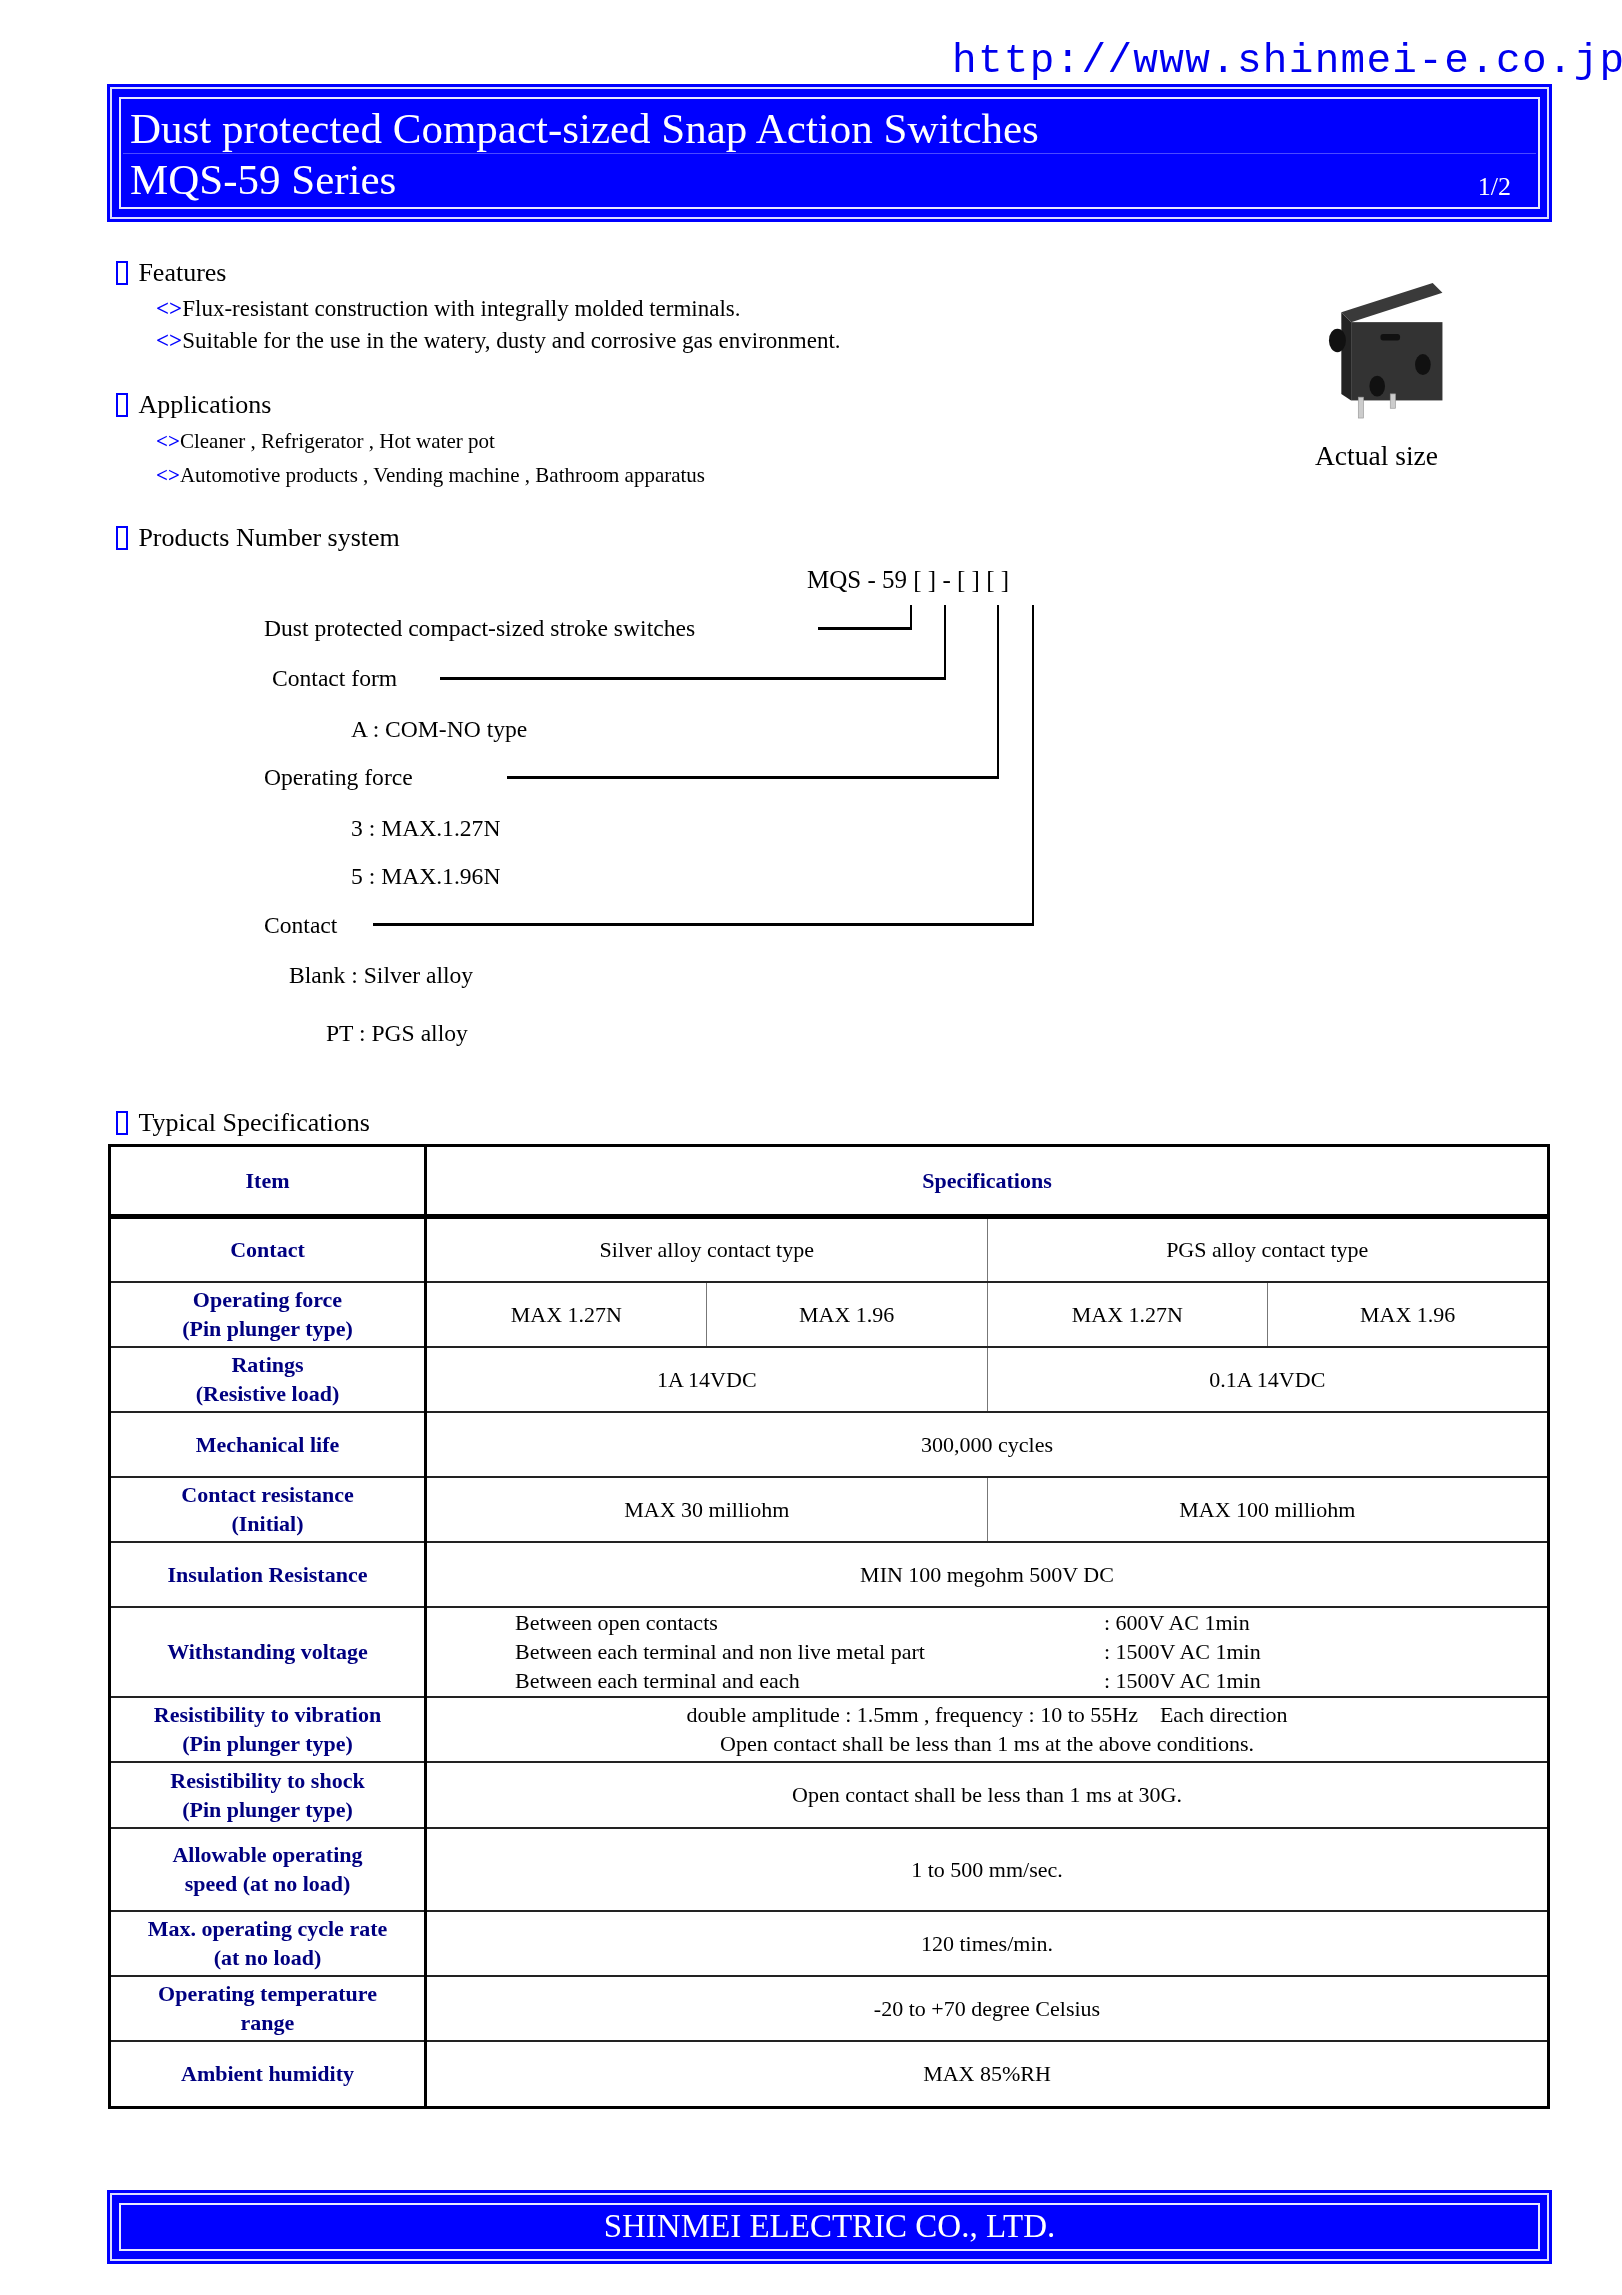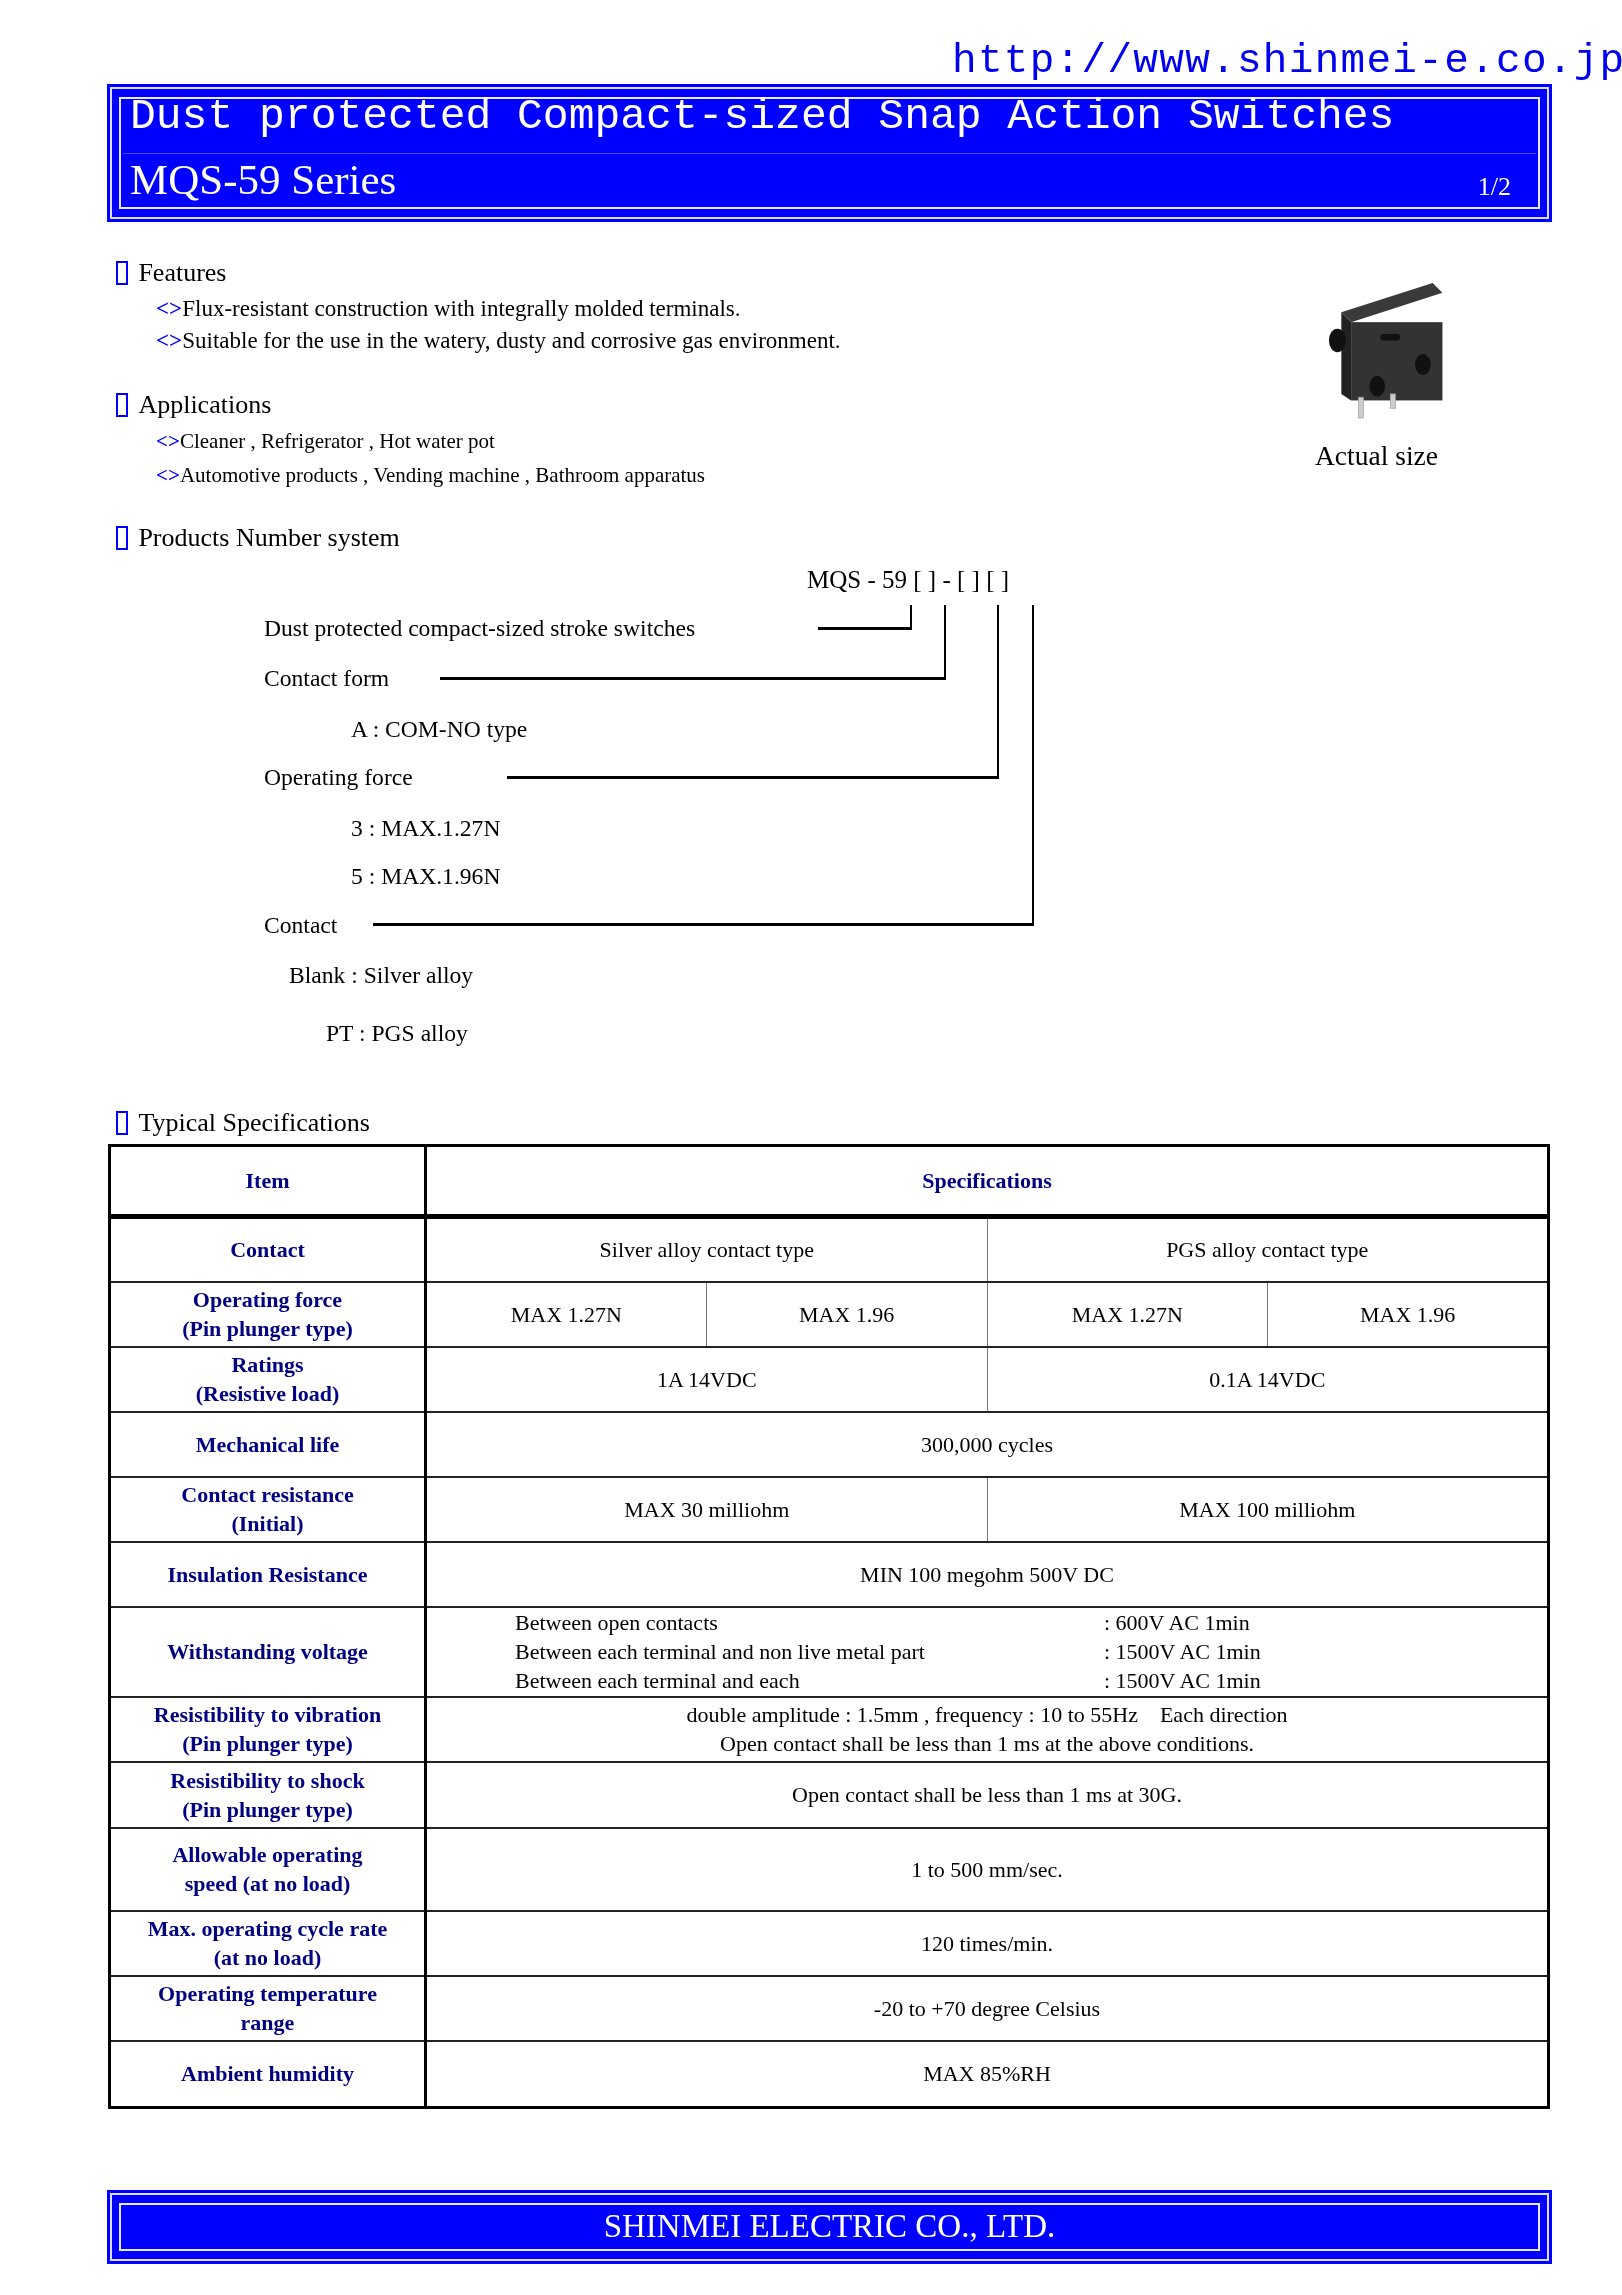--- a/index.html
+++ b/index.html
@@ -8,21 +8,21 @@
   .abs { position:absolute; }
   .url { left:952px; top:38px; font-family:"Liberation Mono","DejaVu Sans Mono",monospace;
          font-size:41px; color:#0000ee; letter-spacing:1.3px; white-space:nowrap; }
   .bluebox { position:absolute; background:#0000ff; box-sizing:border-box; }
   .bluebox .f1 { position:absolute; left:3.3px; top:3.3px; right:3.3px; bottom:3.3px; border:2px solid #dcdcff; }
   .bluebox .f2 { position:absolute; border:2px solid #e8e8ff; }
   .hdr { left:107px; top:84px; width:1445px; height:138px; }
   .hdr .f2 { left:12.4px; top:13px; right:12.4px; bottom:13px; }
   .hdr .sep { position:absolute; left:16.4px; right:16.4px; top:69px; height:0.7px; background:#4a4aff; }
   .title { position:absolute; left:23px; color:#fff; font-size:43px; white-space:nowrap; }
-  .title.l1 { top:8px;font-family:Liberation Mono, monospace; }
+  .title.l1 { top:20px; }
   .title.l2 { top:71px; }
   .pg { position:absolute; right:41px; top:88px; color:#fff; font-size:26px; }
   .ftr { left:107px; top:2190px; width:1445px; height:74px; }
   .ftr .f2 { left:12.4px; top:13px; right:12.4px; bottom:13px; }
   .ftr .txt { position:absolute; left:0; right:0; top:18.3px; text-align:center; color:#fff; font-size:33px; }
 
   .sec { position:absolute; left:116px; font-size:26px; white-space:nowrap; display:flex; align-items:center; }
   .marker { display:inline-block; width:7.9px; height:19.6px; border:2px solid #0000ff; margin-right:10.5px; }
   .bullet { position:absolute; left:156px; font-size:23px; white-space:nowrap; }
   .bullet .b { color:#0000ff; font-weight:bold; }
@@ -94,21 +94,21 @@
 </div>
 <div class="abs actual">Actual size</div>
 
 <div class="sec" style="top:523px;">
   <span class="marker"></span>
   <span>Products Number system</span>
 </div>
 <div class="pn" style="left:807px; top:566px; font-size:25px;">MQS - 59 [ ] - [ ] [ ]</div>
 
 <div class="pn" style="left:264px; top:615px;">Dust protected compact-sized stroke switches</div>
-<div class="pn" style="left:264px; top:665px;font-family:Liberation Serif, serif;">Contact form</div>
+<div class="pn" style="left:272px; top:665px;font-family:Liberation Serif, serif;">Contact form</div>
 <div class="pn" style="left:351px; top:716px;">A : COM-NO type</div>
 <div class="pn" style="left:264px; top:764px;">Operating force</div>
 <div class="pn" style="left:351px; top:815px;">3 : MAX.1.27N</div>
 <div class="pn" style="left:351px; top:863px;">5 : MAX.1.96N</div>
 <div class="pn" style="left:264px; top:912px;">Contact</div>
 <div class="pn" style="left:289px; top:962px;">Blank : Silver alloy</div>
 <div class="pn" style="left:326px; top:1020px;">PT : PGS alloy</div>
 
 <div class="ln" style="left:818px; top:627px; width:94px; height:2.6px;"></div>
 <div class="ln" style="left:910px; top:605px; width:2px; height:25px;"></div>

